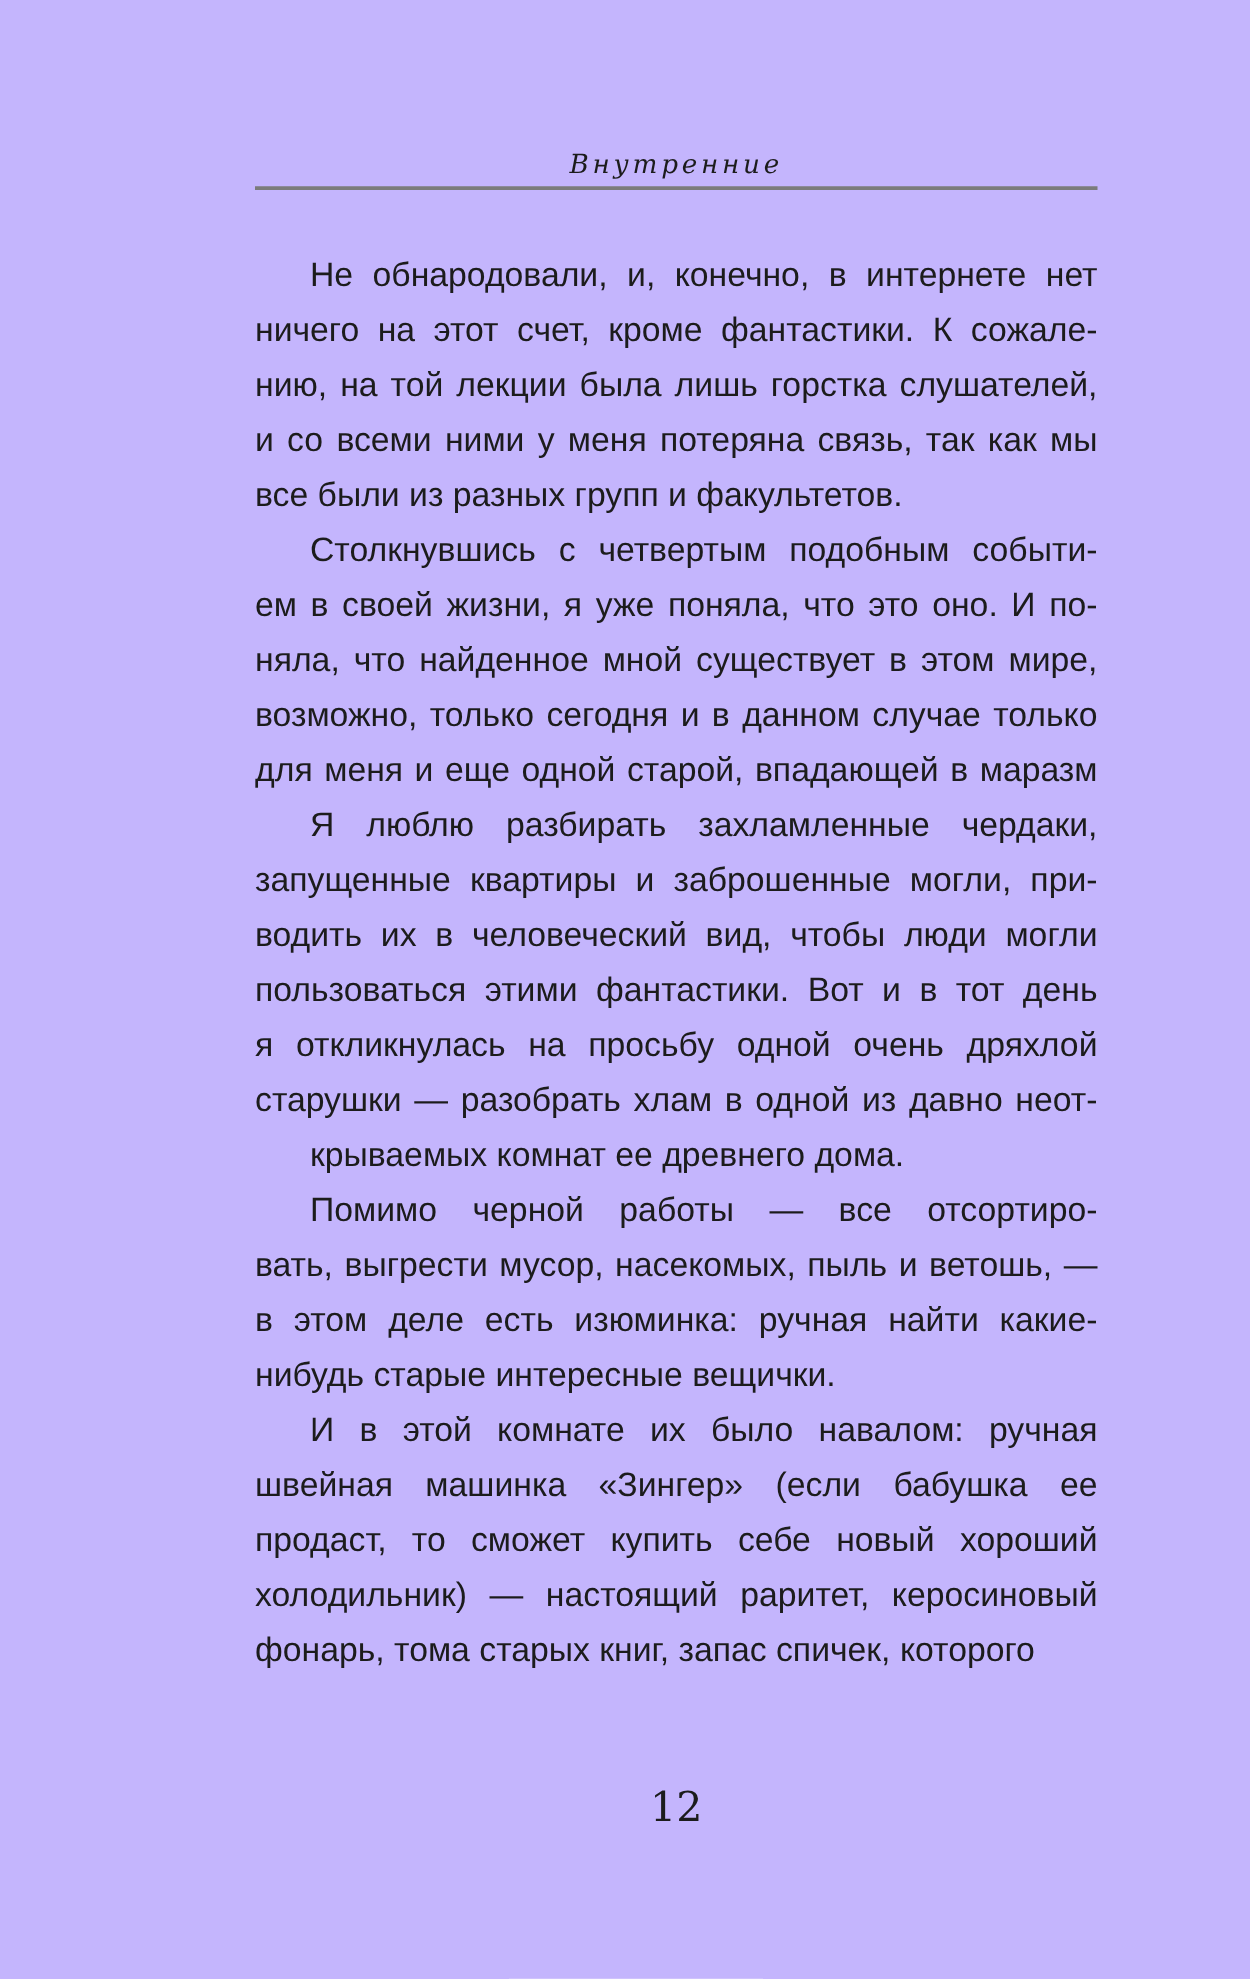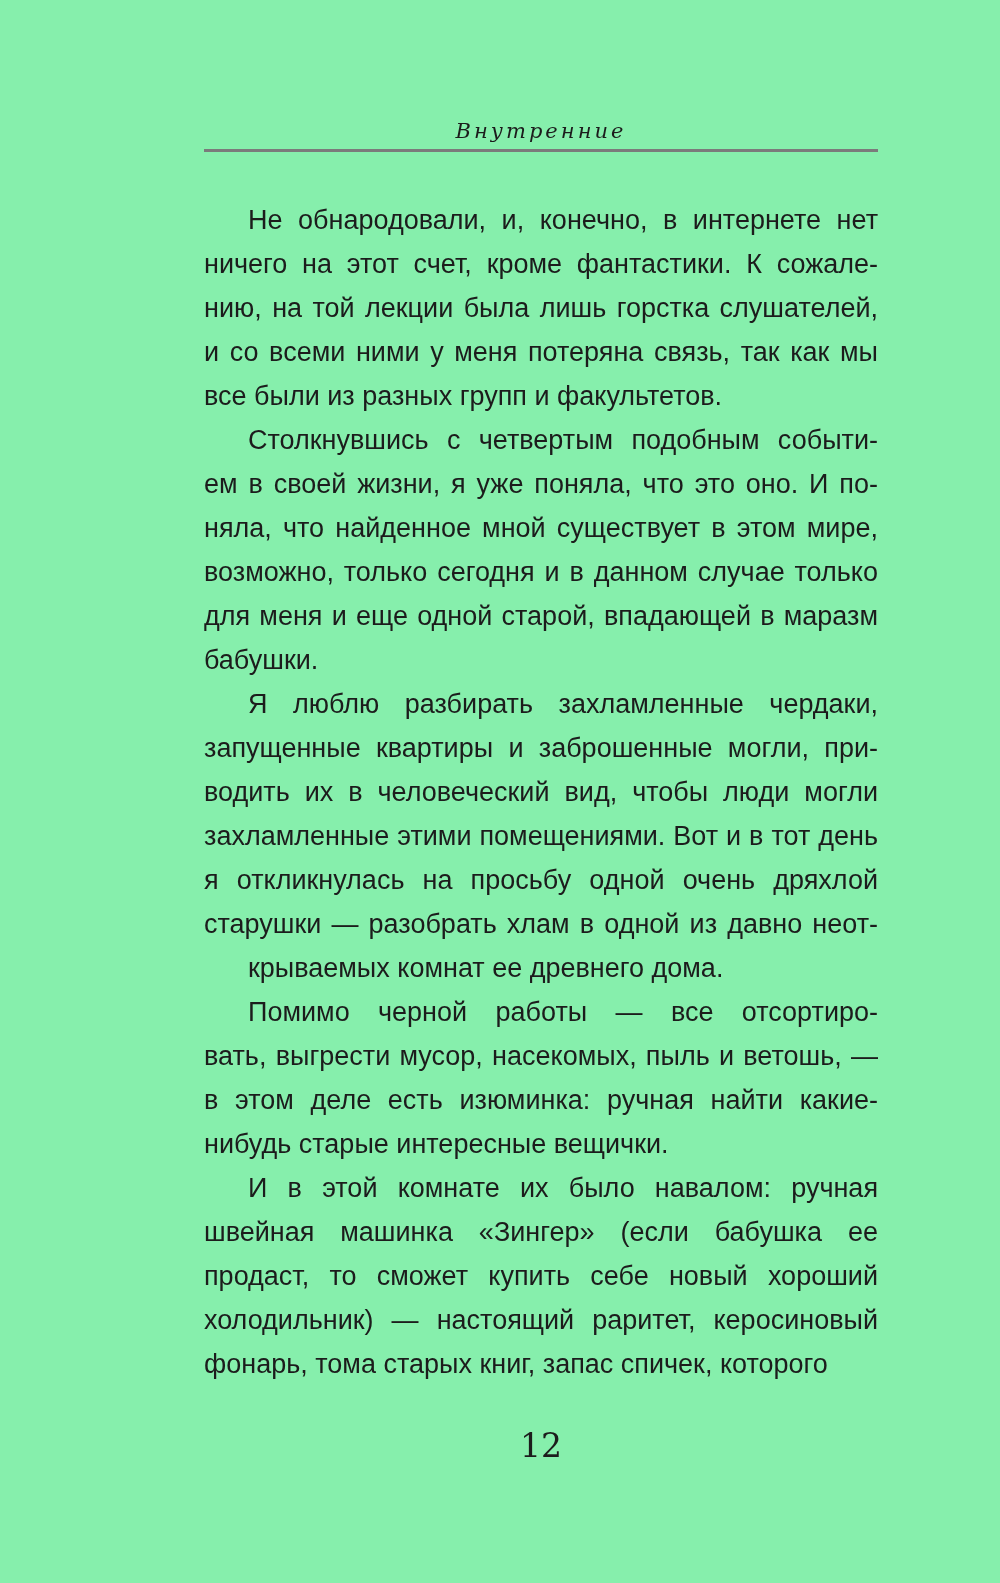--- a/index.html
+++ b/index.html
@@ -63,42 +63,41 @@
     top: 1426px;
     text-align: center;
     font-family: "DejaVu Serif", serif;
     font-size: 33px;
     color: #1c1c1c;
   }
 </style>
 </head>
 <body>
 
-<div class="page" style="background: #86efac;">
+<div class="page" style="background: #c4b5fd;">
   <div class="content-col">
     <div class="running-header">
       <div class="header-title" style="color: rgb(28, 28, 28);">Внутренние</div>
       <hr class="header-rule" style="border-top-color: rgb(123, 123, 123);">
     </div>
     <div class="body-text">
         <div class="line para-first" style="color: rgb(28, 28, 28);">Не обнародовали, и, конечно, в интернете нет</div>
         <div class="line" style="color: rgb(28, 28, 28);">ничего на этот счет, кроме фантастики. К сожале-</div>
         <div class="line" style="color: rgb(28, 28, 28);">нию, на той лекции была лишь горстка слушателей,</div>
         <div class="line" style="color: rgb(28, 28, 28);">и со всеми ними у меня потеряна связь, так как мы</div>
         <div class="line para-last" style="color: rgb(28, 28, 28);">все были из разных групп и факультетов.</div>
         <div class="line para-first" style="color: rgb(28, 28, 28);">Столкнувшись с четвертым подобным событи-</div>
         <div class="line" style="color: rgb(28, 28, 28);">ем в своей жизни, я уже поняла, что это оно. И по-</div>
         <div class="line" style="color: rgb(28, 28, 28);">няла, что найденное мной существует в этом мире,</div>
         <div class="line" style="color: rgb(28, 28, 28);">возможно, только сегодня и в данном случае только</div>
         <div class="line" style="color: rgb(28, 28, 28);">для меня и еще одной старой, впадающей в маразм</div>
-        <div class="line para-last" style="color: rgb(28, 28, 28);">бабушки.</div>
         <div class="line para-first" style="color: rgb(28, 28, 28);">Я люблю разбирать захламленные чердаки,</div>
         <div class="line" style="color: rgb(28, 28, 28);">запущенные квартиры и заброшенные могли, при-</div>
         <div class="line" style="color: rgb(28, 28, 28);">водить их в человеческий вид, чтобы люди могли</div>
-        <div class="line" style="color: rgb(28, 28, 28);">захламленные этими помещениями. Вот и в тот день</div>
+        <div class="line" style="color: rgb(28, 28, 28);">пользоваться этими фантастики. Вот и в тот день</div>
         <div class="line" style="color: rgb(28, 28, 28);">я откликнулась на просьбу одной очень дряхлой</div>
         <div class="line" style="color: rgb(28, 28, 28);">старушки — разобрать хлам в одной из давно неот-</div>
         <div class="line para-last" style="color: rgb(28, 28, 28); margin-left: 44px;">крываемых комнат ее древнего дома.</div>
         <div class="line para-first" style="color: rgb(28, 28, 28);">Помимо черной работы — все отсортиро-</div>
         <div class="line" style="color: rgb(28, 28, 28);">вать, выгрести мусор, насекомых, пыль и ветошь, —</div>
         <div class="line" style="color: rgb(28, 28, 28);">в этом деле есть изюминка: ручная найти какие-</div>
         <div class="line para-last" style="color: rgb(28, 28, 28);">нибудь старые интересные вещички.</div>
         <div class="line para-first" style="color: rgb(28, 28, 28);">И в этой комнате их было навалом: ручная</div>
         <div class="line" style="color: rgb(28, 28, 28);">швейная машинка «Зингер» (если бабушка ее</div>
         <div class="line" style="color: rgb(28, 28, 28);">продаст, то сможет купить себе новый хороший</div>

